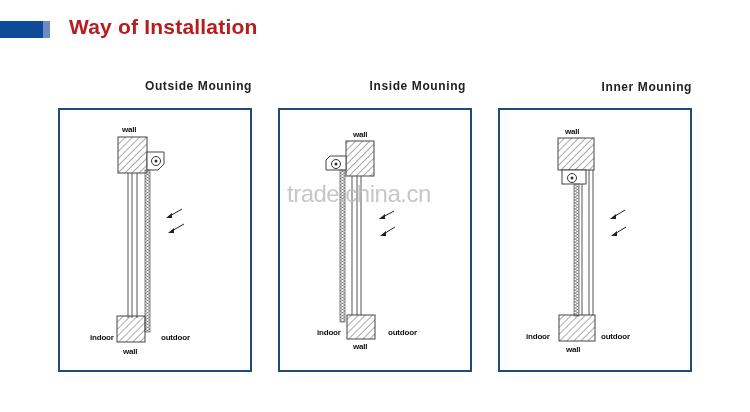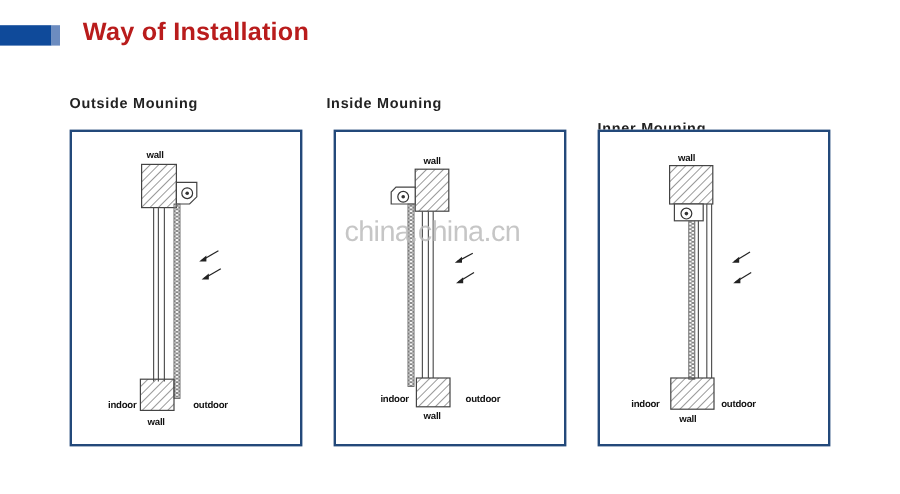--- a/index.html
+++ b/index.html
@@ -1,20 +1,20 @@
 <!DOCTYPE html>
 <html><head>
 <meta charset="utf-8">
 <style>
   html, body { margin:0; padding:0; }
   body { width:750px; height:412px; background:#ffffff; position:relative; overflow:hidden; font-family:"Liberation Sans", sans-serif; }
   .title-bar-dark { position:absolute; left:0; top:21px; width:43px; height:17px; background:#0f4a9a; }
   .title-bar-light { position:absolute; left:43px; top:21px; width:7px; height:17px; background:#6c8cc0; }
   .page-title { position:absolute; left:69px; top:15px; font-size:21px; font-weight:bold; color:#b91c1c; letter-spacing:0.2px; }
-  .panel-label { position:absolute; font-size:12px; font-weight:bold; color:#222; letter-spacing:0.6px; text-align:left; }
+  .panel-label { position:absolute; font-size:12px; font-weight:bold; color:#222; letter-spacing:0.6px; text-align:right; }
   .panel { position:absolute; border:2px solid #23497a; background:#fff; box-sizing:border-box; }
   .panel svg { position:absolute; left:0; top:0; }
   .lbl { position:absolute; font-size:8px; font-weight:bold; color:#111; letter-spacing:-0.2px; }
   .watermark { position:absolute; left:287px; top:180px; font-size:24px; color:#bdbdbd; letter-spacing:-0.5px; font-family:"Liberation Sans", sans-serif; opacity:0.85; }
 </style>
 </head>
 <body>
 
 <div class="title-bar-dark"></div>
 <div class="title-bar-light"></div>
@@ -89,21 +89,21 @@
     <polygon points="100,126 106,121 106,126" fill="#222"></polygon>
 
     <rect x="67" y="205" width="28" height="24" fill="url(#hatch2)" stroke="#444" stroke-width="1"></rect>
   </svg>
   <div class="lbl" style="left:73px; top:20px;">wall</div>
   <div class="lbl" style="left:37px; top:218px;">indoor</div>
   <div class="lbl" style="left:108px; top:218px;">outdoor</div>
   <div class="lbl" style="left:73px; top:232px;">wall</div>
 </div>
 
-<div class="panel-label" style="left:498px; top:80px; width:194px;margin-top:20px;">Inner Mouning</div>
+<div class="panel-label" style="left:498px; top:80px; width:194px;">Inner Mouning</div>
 <div class="panel" style="left:498px; top:108px; width:194px; height:264px;">
   <svg width="190" height="260">
     <defs>
       <pattern id="hatch3" patternUnits="userSpaceOnUse" width="5" height="5" patternTransform="rotate(45)">
         <line x1="0" y1="0" x2="0" y2="5" stroke="#555" stroke-width="1"></line>
       </pattern>
       <pattern id="chain3" patternUnits="userSpaceOnUse" width="5" height="6">
         <path d="M0,0 L5,3 L0,6" fill="none" stroke="#777" stroke-width="0.8"></path>
         <path d="M5,0 L0,3 L5,6" fill="none" stroke="#777" stroke-width="0.8"></path>
       </pattern>
@@ -126,13 +126,13 @@
     <polygon points="111,126 117,121 117,126" fill="#222"></polygon>
 
     <rect x="59" y="205" width="36" height="26" fill="url(#hatch3)" stroke="#444" stroke-width="1"></rect>
   </svg>
   <div class="lbl" style="left:65px; top:17px;">wall</div>
   <div class="lbl" style="left:26px; top:222px;">indoor</div>
   <div class="lbl" style="left:101px; top:222px;">outdoor</div>
   <div class="lbl" style="left:66px; top:235px;">wall</div>
 </div>
 
-<div class="watermark">china.china.cn</div>
+<div class="watermark">trade.china.cn</div>
 
 </body></html>

